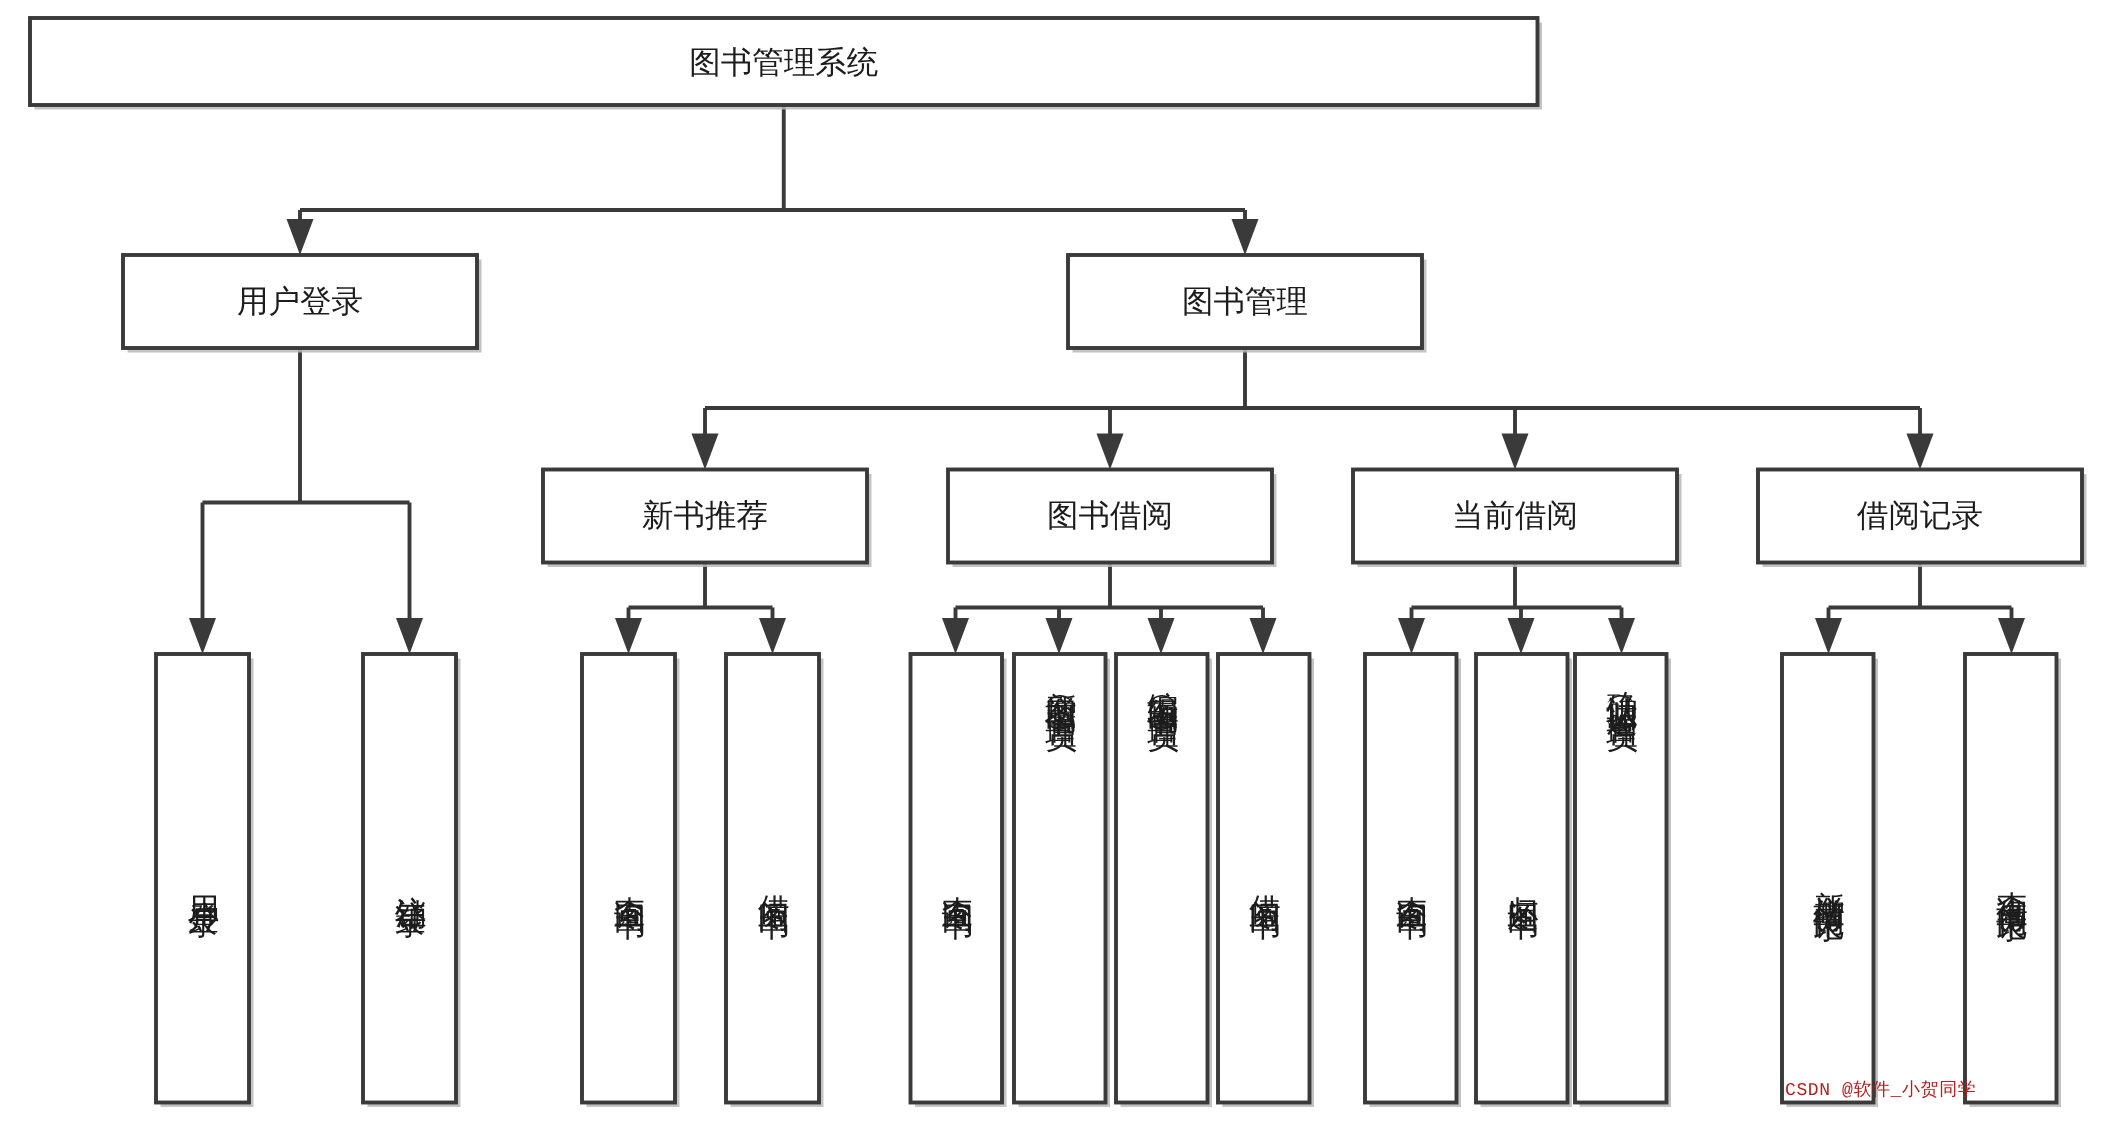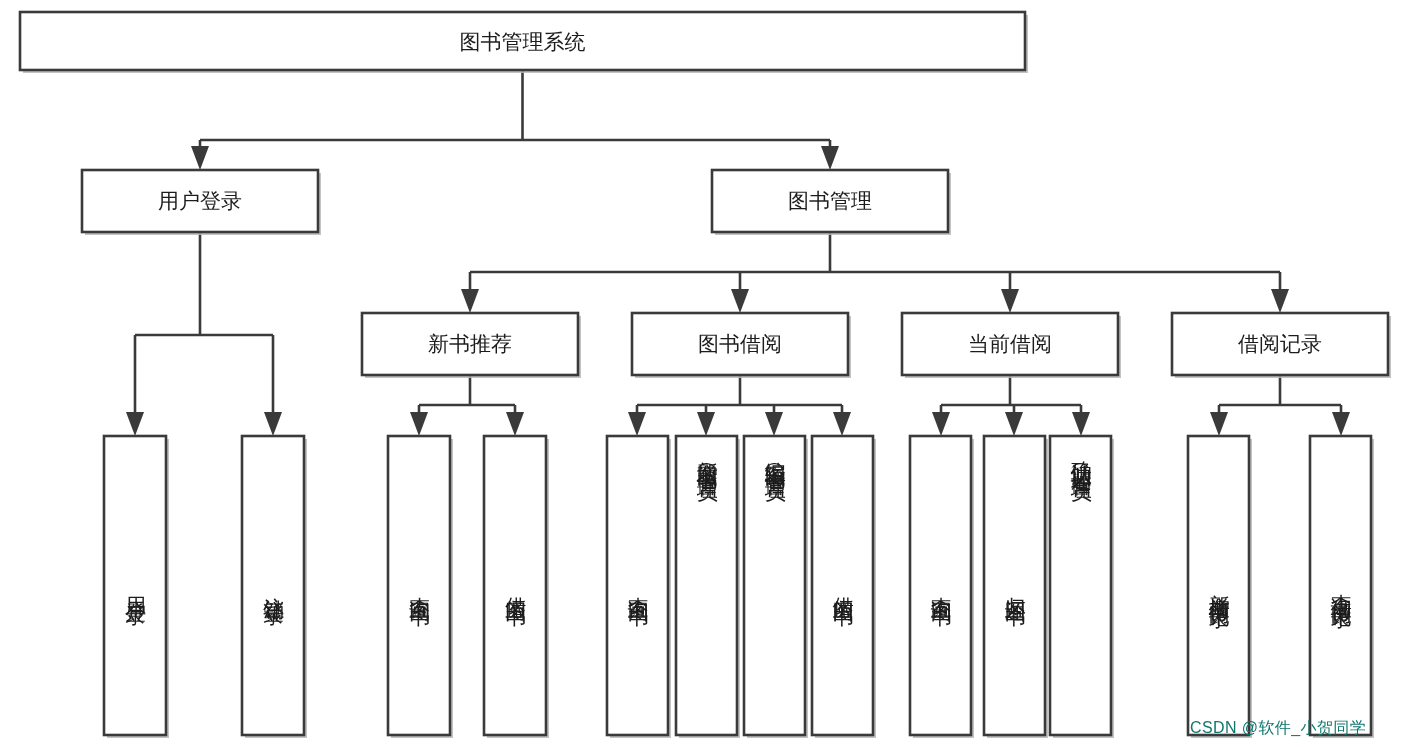--- a/index.html
+++ b/index.html
@@ -66,23 +66,23 @@
     font-family: "DejaVu Sans", "Liberation Sans", sans-serif;
     font-size: 21px;
     line-height: 1.32;
     letter-spacing: 3px;
     color: #1c1c1c;
     white-space: nowrap;
     text-align: center;
   }
   .watermark {
     position: absolute;
-    font-family: Liberation Sans, sans-serif;
-    font-size: 16px;
-    color: #0f766e;
+    font-family: Liberation Mono, monospace;
+    font-size: 12px;
+    color: #b91c1c;
     white-space: nowrap;
     letter-spacing: 0.4px;
   }
 </style>
 </head>
 <body>
 
 <div id="diagram-root">
 
   <svg class="chart-svg" viewBox="0 0 1405 747">

